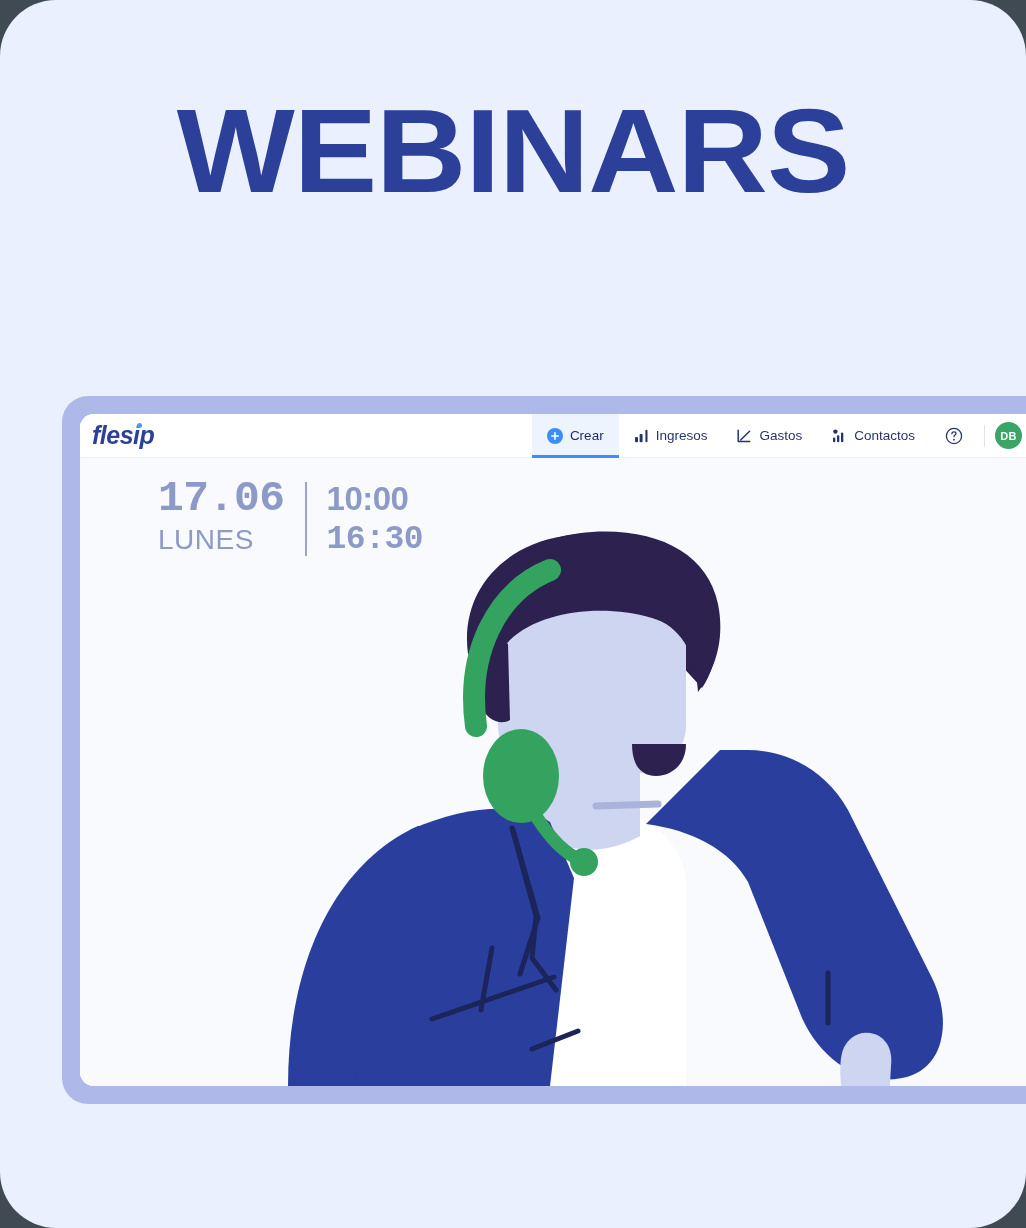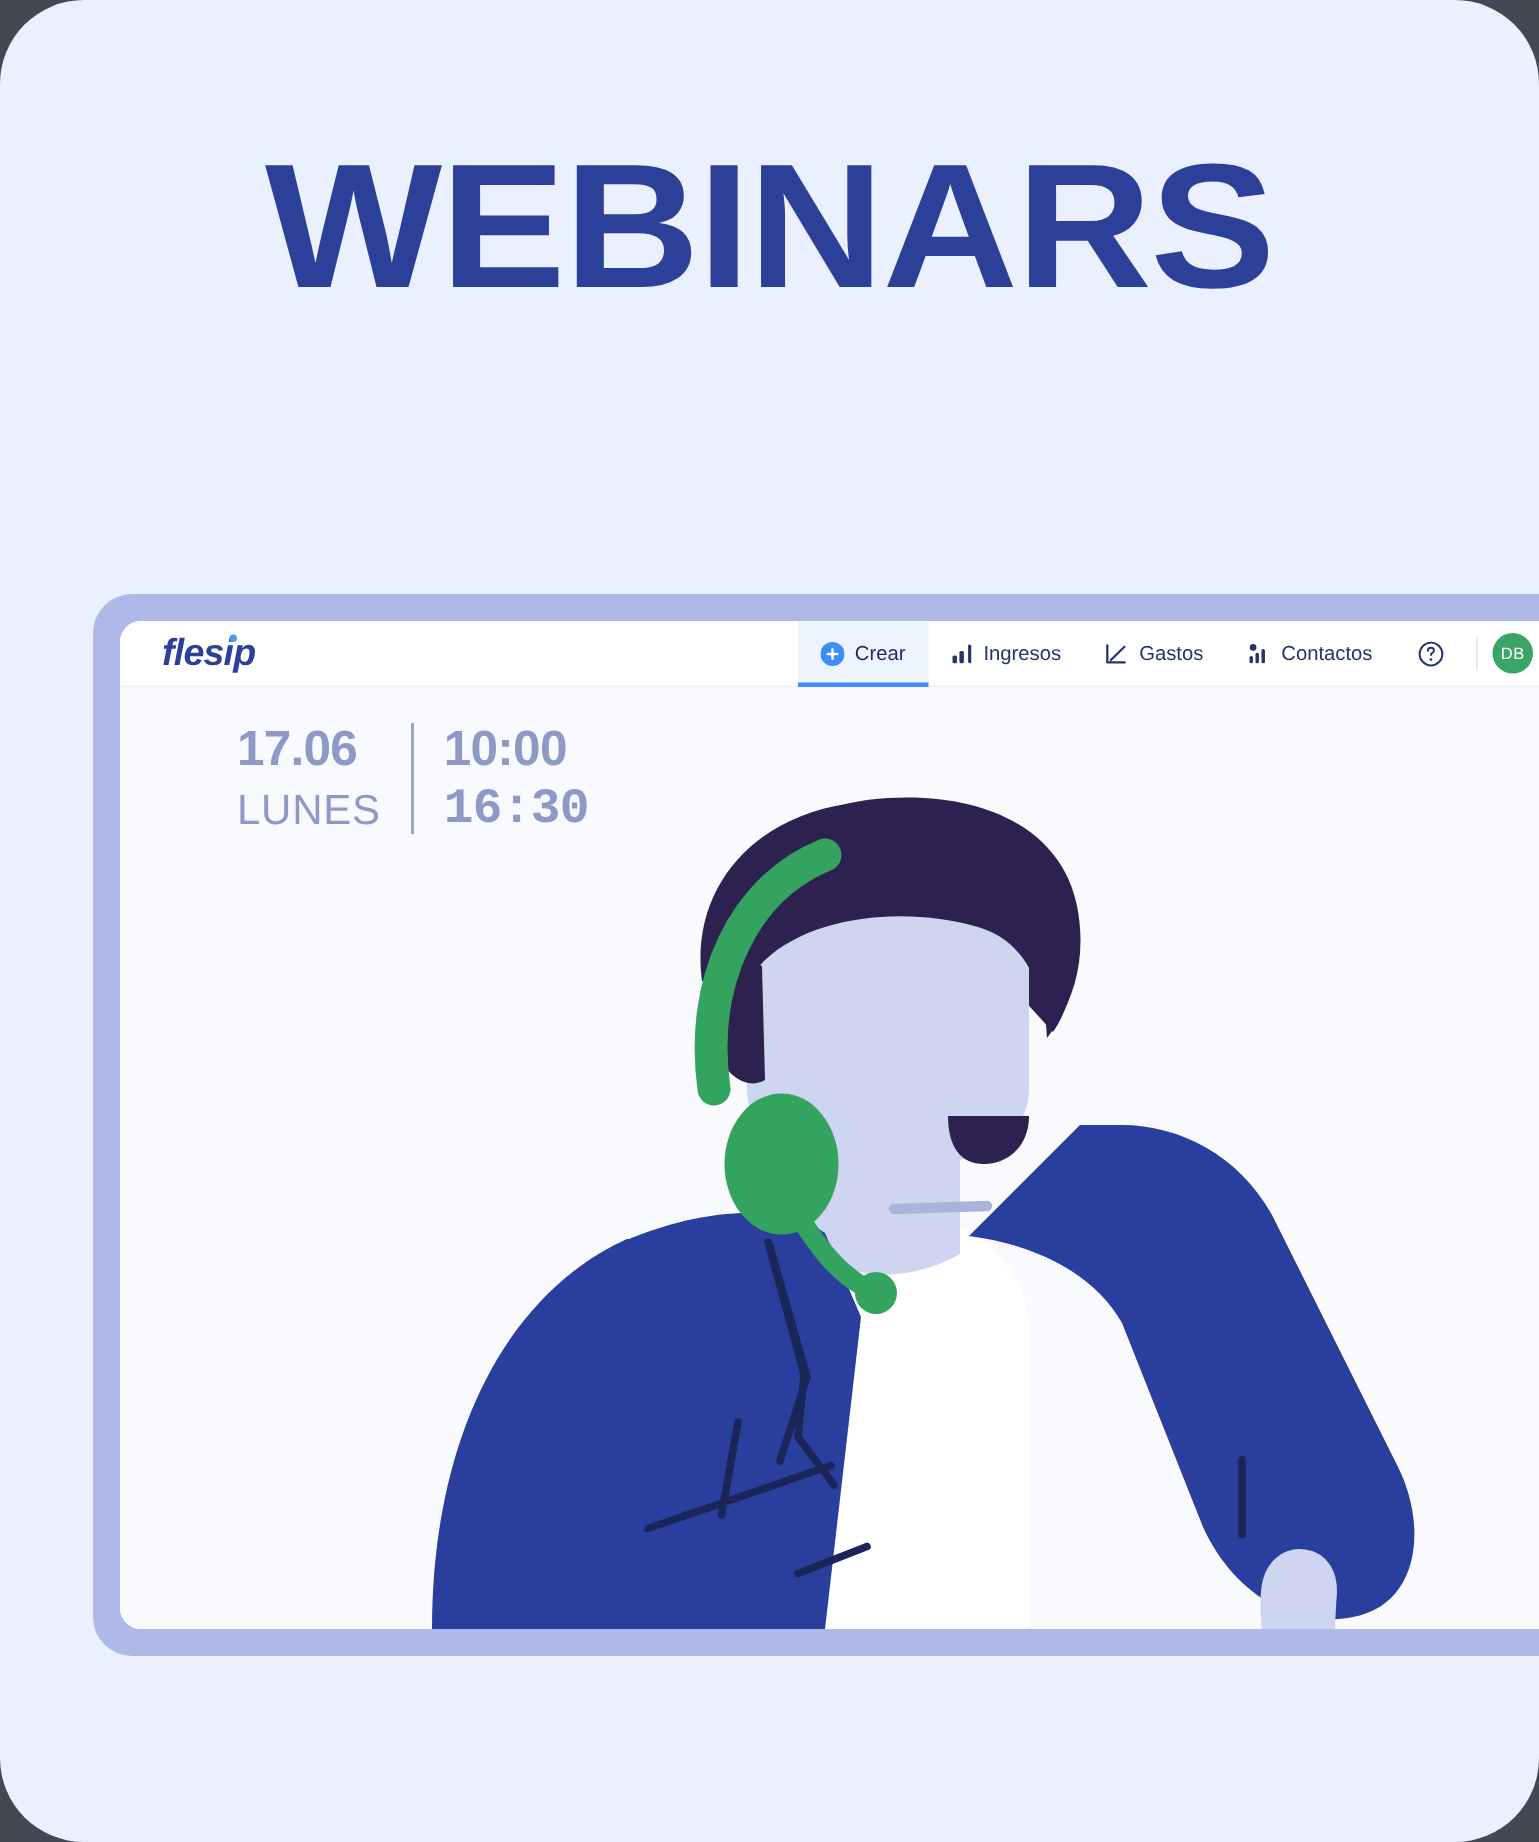--- a/index.html
+++ b/index.html
@@ -58,21 +58,21 @@
   
   #topnav {
     position: relative;
     height: 44px;
     background: #ffffff;
     display: flex;
     align-items: center;
     border-bottom: 1px solid #eef1f8;
   }
   #logo {
-    margin-left: 28px;
+    margin-left: 12px;
     font-size: 25px;
     font-weight: bold;
     font-style: italic;
     color: #2c409a;
     letter-spacing: -0.5px;
     position: relative;
   }
   #logo .dot {
     position: absolute;
     right: 12px; top: 2px;
@@ -116,21 +116,21 @@
     background: #dfe4f2;
     align-self: center;
     margin: 0 6px;
   }
   #avatar {
     width: 27px; height: 27px;
     border-radius: 50%;
     background: #3aa567;
     color: #fff;
     font-size: 11px;
-    font-weight: normal;
+    font-weight: bold;
     display: flex;
     align-items: center;
     justify-content: center;
     align-self: center;
     margin-right: 18px;
     margin-left: 4px;
     letter-spacing: 0.3px;
     cursor: pointer;
   }
 
@@ -145,21 +145,21 @@
   
   #datetime {
     position: absolute;
     left: 78px; top: 20px;
     display: flex;
     align-items: stretch;
     color: #8d99c7;
     font-weight: bold;
   }
   #dtleft { text-align: left; }
-  #dtleft .d1 { font-size: 33px; line-height: 42px; letter-spacing: -0.5px; }
+  #dtleft .d1 { font-size: 43px; line-height: 42px; letter-spacing: -0.5px; font-family: Liberation Mono, monospace; }
   #dtleft .d2 { font-size: 28px; line-height: 40px; font-weight: normal; letter-spacing: 0.5px; }
   #dtbar { width: 2px; background: #9aa5cd; margin: 4px 20px 4px 20px; }
   #dtright .t1, #dtright .t2 {
     font-size: 33px; line-height: 42px; letter-spacing: -0.5px;
   }
   #dtright .t2 { line-height: 40px; font-family: Liberation Mono, monospace; }
 
   
   #illus {
     position: absolute;

